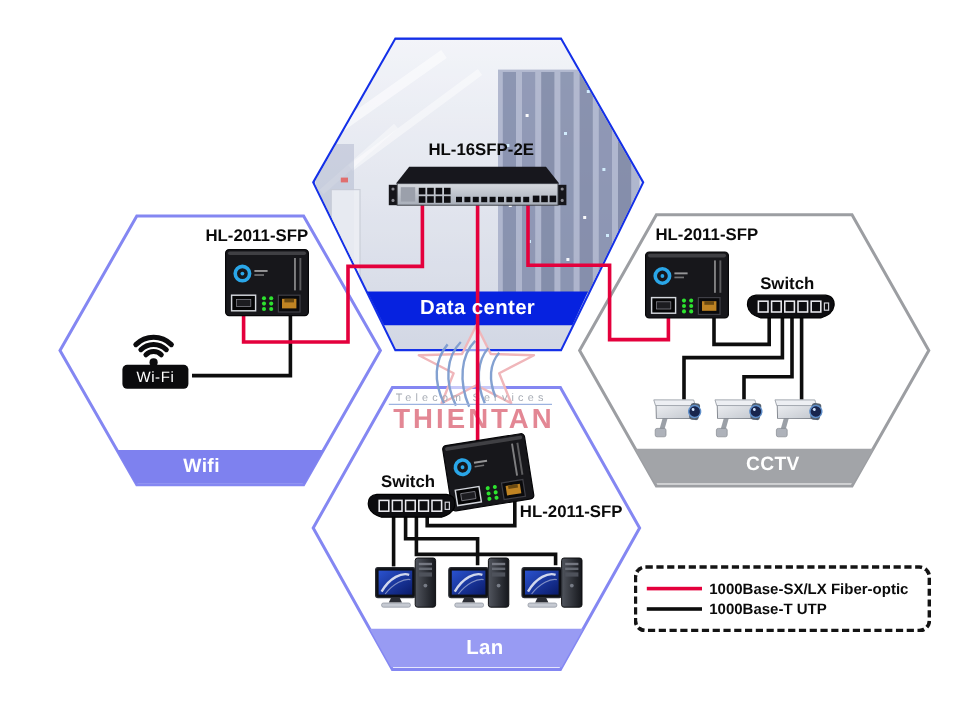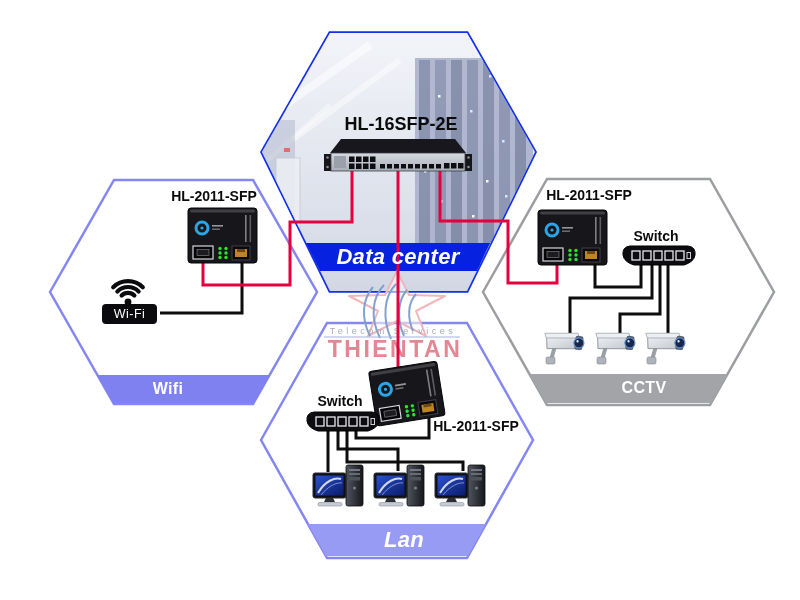--- a/index.html
+++ b/index.html
@@ -4,23 +4,23 @@
 <style>
   html,body{margin:0;padding:0;background:#ffffff;}
   #stage{position:relative;width:800px;height:600px;background:#ffffff;overflow:hidden;
          font-family:"Liberation Sans", sans-serif;}
   svg{position:absolute;left:0;top:0;}
   svg text{font-family:"Liberation Sans", sans-serif;}
   .wm-line1{font-size:9px;letter-spacing:3.5px;fill:#a6abb4;}
   .wm-line2{font-size:23px;font-weight:bold;letter-spacing:2.5px;fill:#e2818f;opacity:.95;}
   .overlay{position:absolute;transform:translate(-50%,-50%);white-space:nowrap;}
   .banner-label{color:#ffffff;font-weight:bold;font-size:16px;letter-spacing:.3px;}
-  .banner-label.big{font-size:22px;font-style:italic;}
+  .banner-label.big{font-size:17px;}
   .dev-label{color:#0b0b0b;font-weight:bold;font-size:14px;}
-  .dev-label.big{font-size:18px;}
+  .dev-label.big{font-size:14px;}
   .wifi-label{color:#ffffff;font-weight:normal;font-size:12.5px;letter-spacing:.5px;}
   .legend{position:absolute;left:528px;top:471px;width:248px;height:56px;box-sizing:border-box;
           border:3px dashed #141414;border-radius:10px;background:#ffffff;
           display:flex;flex-direction:column;justify-content:center;gap:3px;padding:0 4px 0 8px;}
   .legend-row{display:flex;align-items:center;}
   .swatch{width:46px;height:3px;margin-right:6px;flex:none;}
   .sw-fiber{background:#e4003c;}
   .sw-utp{background:#0d0d0d;}
   .legend-lbl{font-size:12.5px;font-weight:bold;color:#0b0b0b;white-space:nowrap;}
 </style>
@@ -259,14 +259,24 @@
   <div class="overlay banner-label" style="left:168px;top:389px">Wifi</div>
 
   <div class="overlay dev-label" style="left:589px;top:195px">HL-2011-SFP</div>
   <div class="overlay dev-label" style="left:656px;top:236px">Switch</div>
   <div class="overlay banner-label" style="left:644px;top:388px">CCTV</div>
 
   <div class="overlay dev-label" style="left:340px;top:401px">Switch</div>
   <div class="overlay dev-label" style="left:476px;top:426px">HL-2011-SFP</div>
   <div class="overlay banner-label big" style="left:404px;top:540px">Lan</div>
 
+  <div class="legend">
+    <div class="legend-row">
+      <span class="swatch sw-fiber"></span>
+      <span class="legend-lbl">1000Base-SX/LX Fiber-optic</span>
+    </div>
+    <div class="legend-row">
+      <span class="swatch sw-utp"></span>
+      <span class="legend-lbl">1000Base-T UTP</span>
+    </div>
+  </div>
 
 </div>
 
 </body></html>

